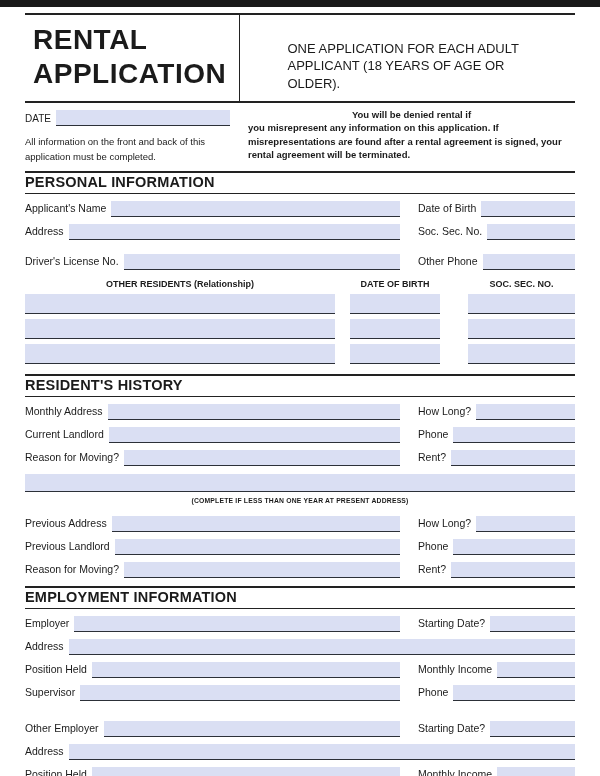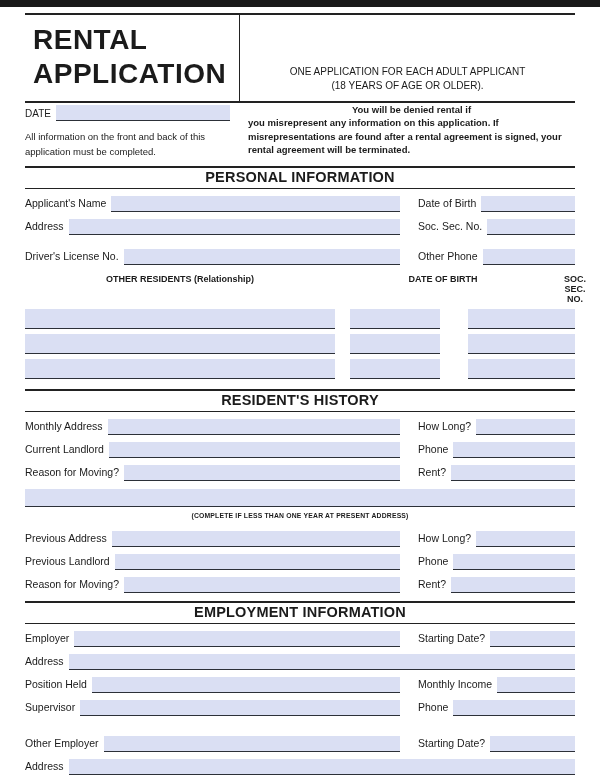--- a/index.html
+++ b/index.html
@@ -12,51 +12,51 @@
     position:relative;
   }
   .top-bar { position:absolute; top:0; left:0; width:600px; height:7px; background:#1a1a1a; }
   .page { position:absolute; top:13px; left:25px; width:550px; }
 
   
   .header-table { display:flex; border-top:2px solid #222; border-bottom:2px solid #222; }
   .header-left { flex:0 0 215px; border-right:1.5px solid #222; padding:8px 6px 10px 8px; }
   .app-title { font-size:28px; font-weight:bold; letter-spacing:.5px; line-height:1.22; }
   .header-right { flex:1; display:flex; align-items:flex-end; justify-content:center; padding:6px 10px 9px; }
-  .header-right .note { font-size:10px; text-align:center; line-height:1.35; max-width:240px; }
-
-  .subheader { display:flex; }
+  .header-right .note { font-size:13px; text-align:left; line-height:1.35; max-width:240px; }
+
+  .subheader { display:flex; padding-top:5px; }
   .sub-left { flex:0 0 215px; padding-right:10px; }
   .date-row { display:flex; align-items:flex-end; height:18px; }
   .date-row .lbl { padding-bottom:2px; }
   .sub-note { margin-top:9px; font-size:9.5px; line-height:1.55; max-width:196px; }
   .sub-right { flex:1; padding-left:8px; font-size:9.5px; font-weight:bold; line-height:1.38; }
   .warn-first { text-align:center; }
   .warn-rest { text-align:left; max-width:318px; }
 
   
   .section-bar {
     border-top:2.5px solid #222;
     border-bottom:1.5px solid #222;
-    text-align:center; font-weight:bold; font-size:14.5px;
+    text-align:left; font-weight:bold; font-size:14.5px;
     padding:1px 0 3px; letter-spacing:.2px;
   }
   .mt6 { margin-top:6px; } .mt8 { margin-top:8px; } .mt10 { margin-top:10px; }
 
   
   .lbl { font-size:10.5px; white-space:nowrap; padding-right:5px; line-height:1; padding-bottom:3px; }
   .field { flex:1; height:16px; background:#dadff3; border-bottom:1.6px solid #2c3038; }
   .row { display:flex; margin-top:7px; }
   .cell { display:flex; align-items:flex-end; }
   .cell-l { flex:0 0 375px; }
   .cell-r { flex:1; margin-left:18px; }
   .cell-full { flex:1; }
 
   
-  .res-head { display:flex; margin-top:9px; font-size:9px; font-weight:bold;gap:48px; }
+  .res-head { display:flex; margin-top:9px; font-size:9px; font-weight:bold; }
   .res-c1 { flex:0 0 310px; text-align:center; }
   .res-c2 { flex:0 0 90px; margin-left:15px; text-align:center; }
   .res-c3 { flex:1; margin-left:28px; text-align:center; }
   .res-row { display:flex; }
   .res-row .rf { height:20px; margin-top:5px; background:#dadff3; border-bottom:1.6px solid #2c3038; }
   .res-row .rf1 { flex:0 0 310px; }
   .res-row .rf2 { flex:0 0 90px; margin-left:15px; }
   .res-row .rf3 { flex:1; margin-left:28px; }
 
   .blank-row { margin-top:8px; height:18px; background:#dadff3; border-bottom:1.6px solid #2c3038; }

